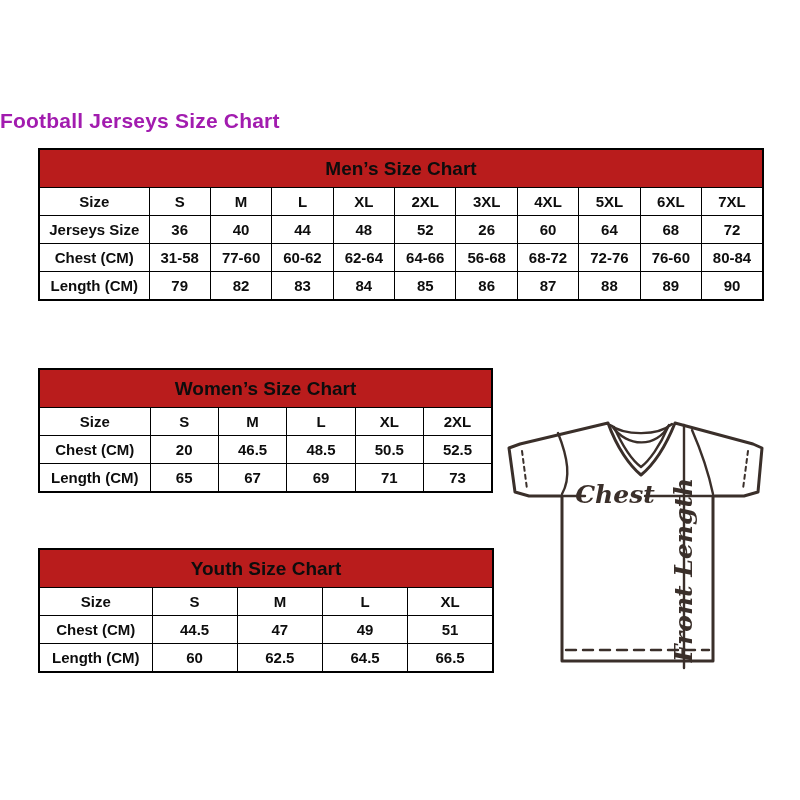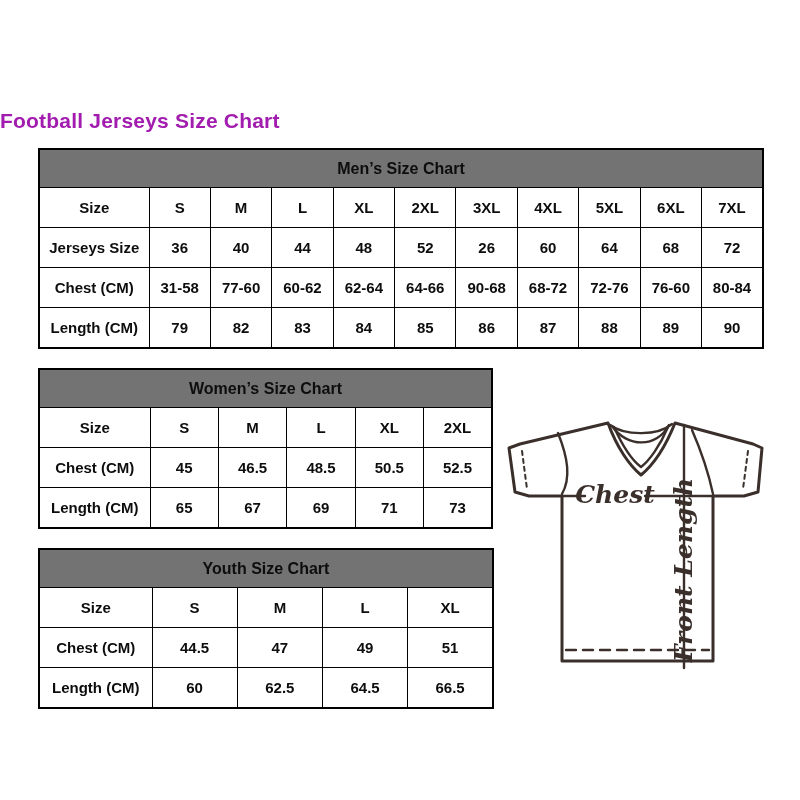--- a/index.html
+++ b/index.html
@@ -33,25 +33,25 @@
     border: 1.5px solid #000000;
     text-align: center;
     vertical-align: middle;
     font-weight: bold;
     color: #0d0d0d;
     padding: 0;
     overflow: hidden;
     white-space: nowrap;
   }
   table.size-table th.tbl-title {
-    background: #737373;
-    font-size: 16px;
+    background: #b91c1c;
+    font-size: 19px;
     height: 37px;
   }
-  table.size-table tr.data-row { height: 40px; margin-top: 16px; }
+  table.size-table tr.data-row { height: 28px; margin-top: 16px; }
   table.size-table th.row-label { font-size: 15px; }
   table.size-table td.val-cell { font-size: 15px; }
   #mens-table  { left: 38px; top: 148px; width: 726px; }
   #womens-table{ left: 38px; top: 368px; width: 455px; }
   #youth-table { left: 38px; top: 548px; width: 456px; }
   .jersey-wrap {
     position: absolute;
     left: 505px;
     top: 403px;
     width: 270px;
@@ -111,21 +111,21 @@
           <td class="val-cell">68</td>
           <td class="val-cell">72</td>
         </tr>
         <tr class="data-row">
           <th class="row-label">Chest (CM)</th>
           <td class="val-cell">31-58</td>
           <td class="val-cell">77-60</td>
           <td class="val-cell">60-62</td>
           <td class="val-cell">62-64</td>
           <td class="val-cell">64-66</td>
-          <td class="val-cell">90-68</td>
+          <td class="val-cell">56-68</td>
           <td class="val-cell">68-72</td>
           <td class="val-cell">72-76</td>
           <td class="val-cell">76-60</td>
           <td class="val-cell">80-84</td>
         </tr>
         <tr class="data-row">
           <th class="row-label">Length (CM)</th>
           <td class="val-cell">79</td>
           <td class="val-cell">82</td>
           <td class="val-cell">83</td>
@@ -156,21 +156,21 @@
         <tr class="data-row">
           <th class="row-label">Size</th>
           <td class="val-cell">S</td>
           <td class="val-cell">M</td>
           <td class="val-cell">L</td>
           <td class="val-cell">XL</td>
           <td class="val-cell">2XL</td>
         </tr>
         <tr class="data-row">
           <th class="row-label">Chest (CM)</th>
-          <td class="val-cell">45</td>
+          <td class="val-cell">20</td>
           <td class="val-cell">46.5</td>
           <td class="val-cell">48.5</td>
           <td class="val-cell">50.5</td>
           <td class="val-cell">52.5</td>
         </tr>
         <tr class="data-row">
           <th class="row-label">Length (CM)</th>
           <td class="val-cell">65</td>
           <td class="val-cell">67</td>
           <td class="val-cell">69</td>

